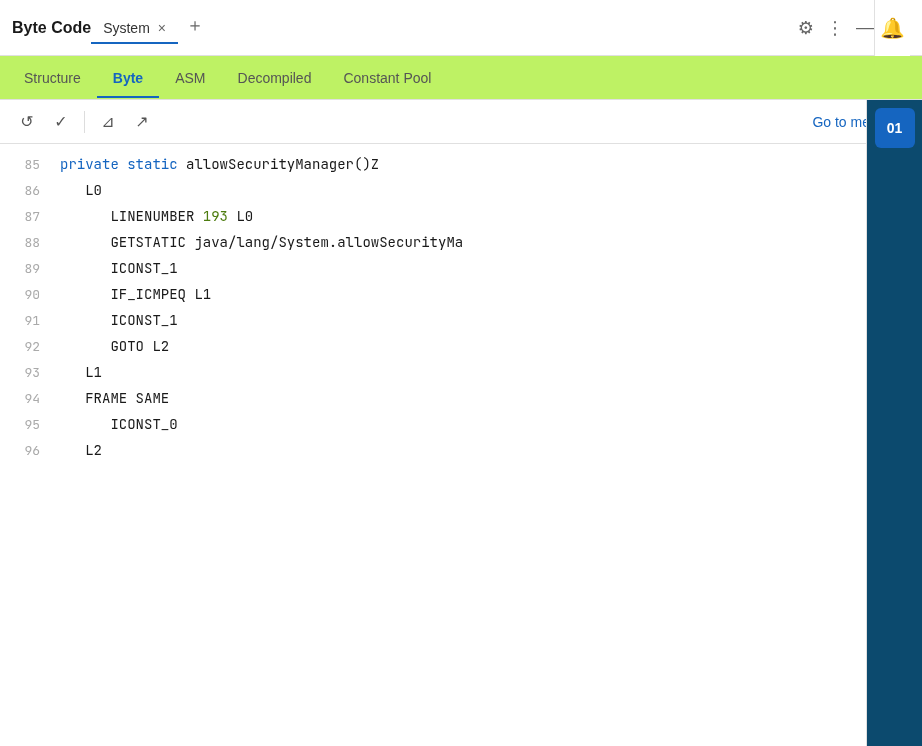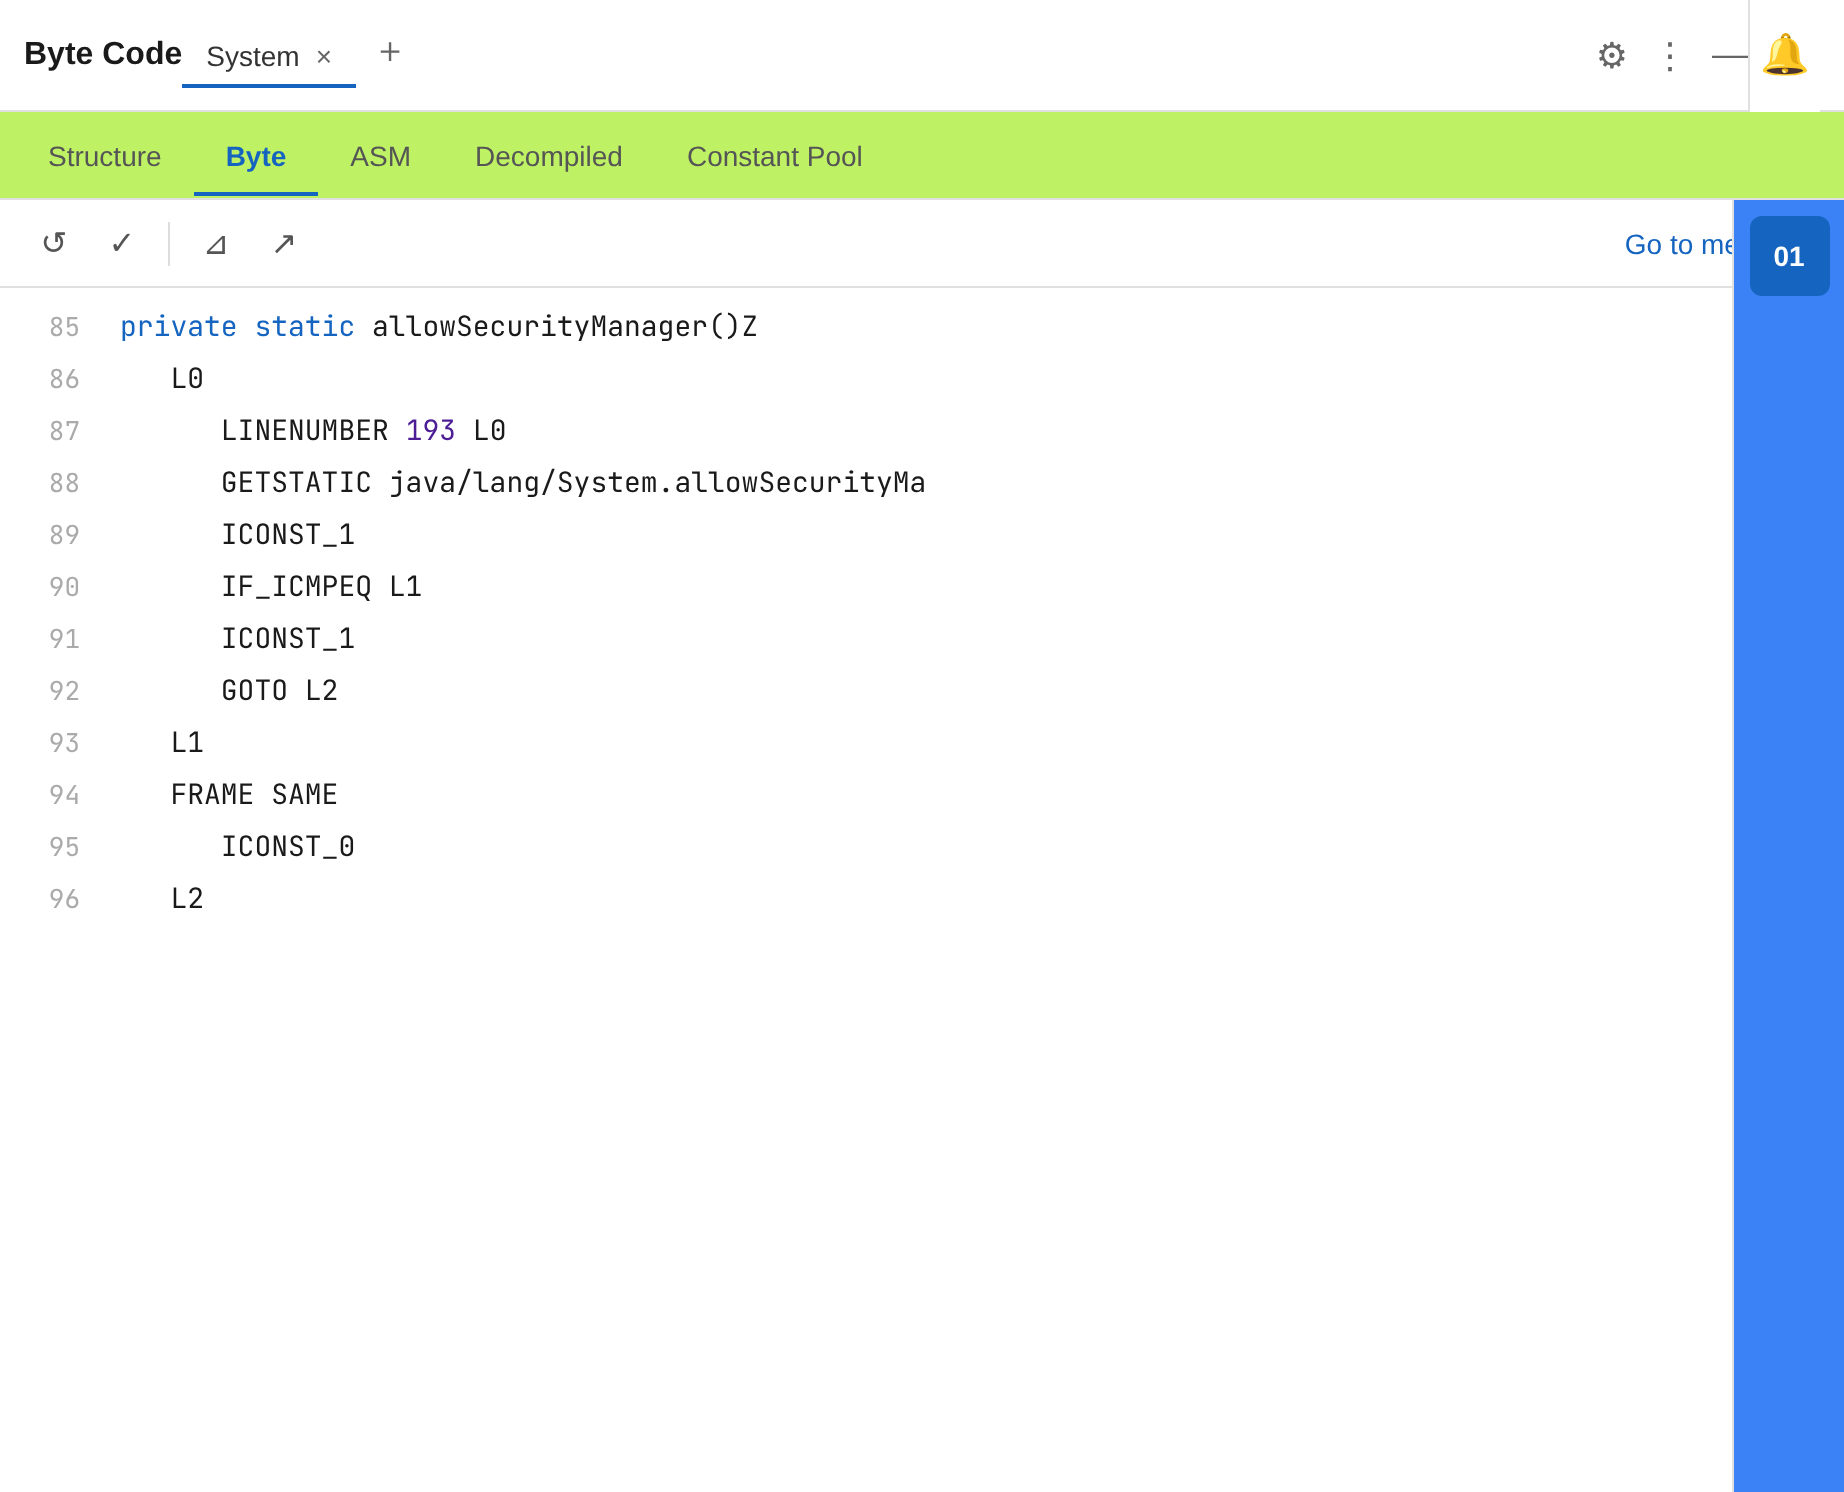--- a/index.html
+++ b/index.html
@@ -151,21 +151,21 @@
     .main-content {
       display: flex;
       height: calc(746px - 56px - 44px - 44px);
       overflow: hidden;
     }
 
     
     .side-panel {
       width: 56px;
       border-left: 1px solid #e0e0e0;
-      background: #3b82f6;
+      background: #0c4a6e;
       display: flex;
       flex-direction: column;
       align-items: center;
       padding-top: 8px;
       position: absolute;
       right: 0;
       top: 100px;
       height: calc(746px - 100px);
     }
     .side-panel-badge {
@@ -209,21 +209,21 @@
       user-select: none;
     }
     .line-code {
       color: #1a1a1a;
       white-space: pre;
     }
     .kw-blue {
       color: #1565C0;
     }
     .num-blue {
-      color: #4c1d95;
+      color: #4d7c0f;
     }
   </style>
 </head>
 <body>
 
 <div class="title-bar">
   <span class="app-title">Byte Code</span>
   <div class="tab-container">
     <div class="tab">
       <span>System</span>

